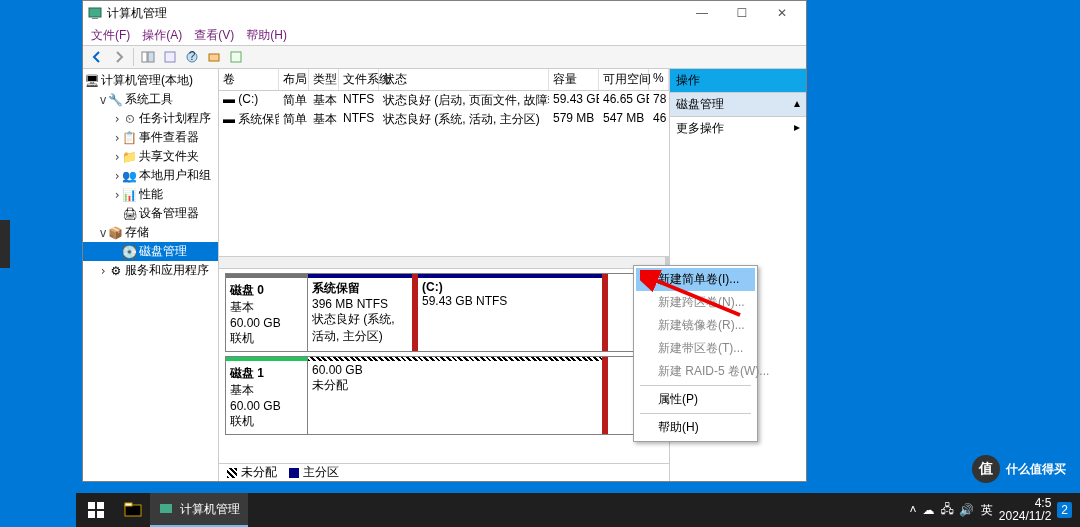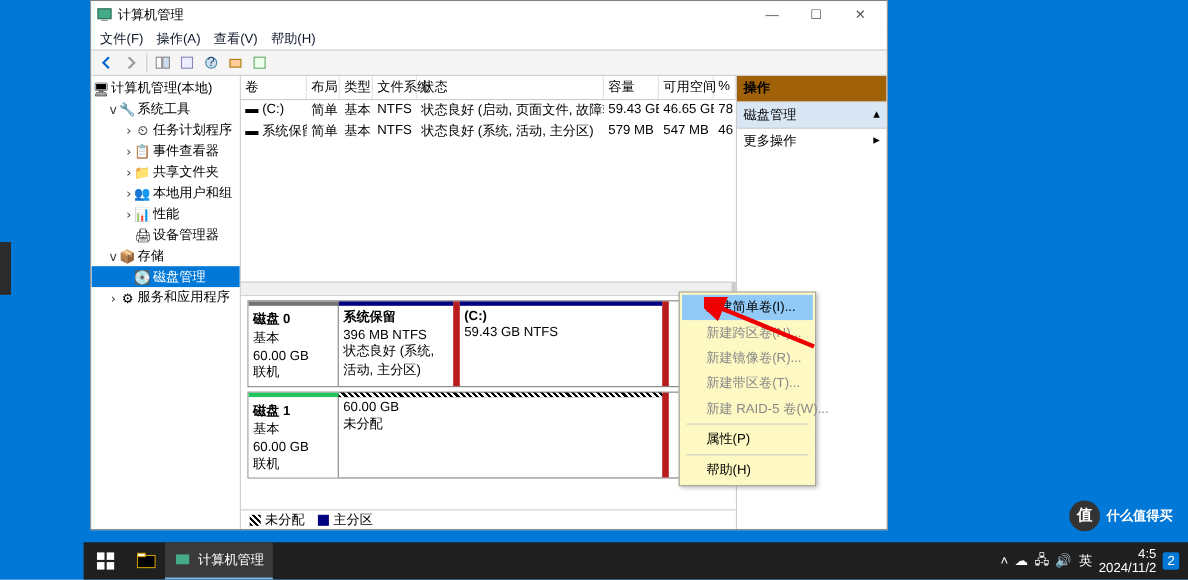--- a/index.html
+++ b/index.html
@@ -4,21 +4,21 @@
 <style>
 *{margin:0;padding:0;box-sizing:border-box;font-family:"Microsoft YaHei","Segoe UI",sans-serif;font-size:12px}
 body{width:1080px;height:527px;background:#0078d7;overflow:hidden;position:relative}
 .window{position:absolute;left:82px;top:0;width:725px;height:482px;background:#fff;display:flex;flex-direction:column;border:1px solid #808080}
 .titlebar{height:24px;display:flex;align-items:center;padding:0 4px;background:#fff}
 .titlebar .icon{width:16px;height:16px;margin-right:4px}
 .titlebar .title{flex:1}
 .winbtns{display:flex}
 .winbtn{width:40px;height:24px;display:flex;align-items:center;justify-content:center;color:#555}
 .menubar{height:20px;display:flex;align-items:center;padding:0 8px;gap:12px;background:#fff}
-.menubar span{color:#0f172a}
+.menubar span{color:#701a75}
 .toolbar{height:24px;display:flex;align-items:center;padding:0 4px;gap:2px;border-top:1px solid #ccc;border-bottom:1px solid #ccc;background:#f5f5f5}
 .tbtn{width:20px;height:20px;display:flex;align-items:center;justify-content:center;border:1px solid transparent}
 .tbtn svg{width:14px;height:14px}
 .content{flex:1;display:flex;overflow:hidden}
 .tree{width:138px;border-right:1px solid #ccc;background:#fff;padding:2px 0;overflow:hidden}
 .treeitem{display:flex;align-items:center;padding:1px 2px;white-space:nowrap}
 .treeitem .exp{width:12px;text-align:center;color:#444;font-family:monospace}
 .treeitem .ic{width:14px;height:14px;margin-right:2px;display:inline-flex;align-items:center;justify-content:center}
 .treeitem.sel{background:#0078d7;color:#fff}
 .treeitem.ind1{padding-left:14px}
@@ -40,24 +40,24 @@
 .d1 .diskinfo{border-top:4px solid #22c55e}
 .partwrap{flex:1;display:flex}
 .part{border-right:6px solid #b91c1c;padding:4px;position:relative}
 .part .band{position:absolute;top:0;left:0;right:0;height:4px}
 .part .pname{font-weight:bold;margin-top:2px}
 .band.prim{background:#000080}
 .band.unalloc{background:#000;background-image:repeating-linear-gradient(45deg,#000,#000 2px,#fff 2px,#fff 4px)}
 .legend{height:18px;border-top:1px solid #ccc;display:flex;align-items:center;padding:0 8px;gap:12px}
 .legend .sw{width:10px;height:10px;display:inline-block;margin-right:4px;vertical-align:middle}
 .actions{width:138px;background:#fff}
-.acthead{background:#a16207;padding:3px 6px;border-bottom:1px solid #ccc;font-weight:bold}
+.acthead{background:#0ea5e9;padding:3px 6px;border-bottom:1px solid #ccc;font-weight:normal}
 .actsec{background:#d9e7f5;padding:3px 6px;border-bottom:1px solid #ccc;display:flex;justify-content:space-between}
 .actitem{padding:3px 6px;display:flex;justify-content:space-between}
-.ctxmenu{position:absolute;left:617px;top:265px;width:125px;background:#fef9c3;border:1px solid #a0a0a0;box-shadow:2px 2px 4px rgba(0,0,0,0.3);padding:2px}
+.ctxmenu{position:absolute;left:633px;top:265px;width:125px;background:#ffffff;border:1px solid #a0a0a0;box-shadow:2px 2px 4px rgba(0,0,0,0.3);padding:2px}
 .ctxitem{padding:3px 18px 3px 22px;white-space:nowrap}
 .ctxitem.sel{background:#91c9f7}
 .ctxitem.dis{color:#888}
 .ctxsep{height:1px;background:#ccc;margin:2px 4px}
 .arrow{position:absolute;left:640px;top:270px;pointer-events:none}
 .taskbar{position:absolute;left:76px;right:0;bottom:0;height:34px;background:#1f1f1f;display:flex;align-items:center;color:#fff}
 .taskbar .start{width:40px;height:34px;display:flex;align-items:center;justify-content:center}
 .taskbar .tbitem{height:34px;padding:0 8px;display:flex;align-items:center;gap:6px}
 .taskbar .tbitem.active{background:#3a3a3a;border-bottom:2px solid #76b9ed}
 .tray{margin-left:auto;display:flex;align-items:center;gap:6px;padding:0 8px;font-size:11px}

